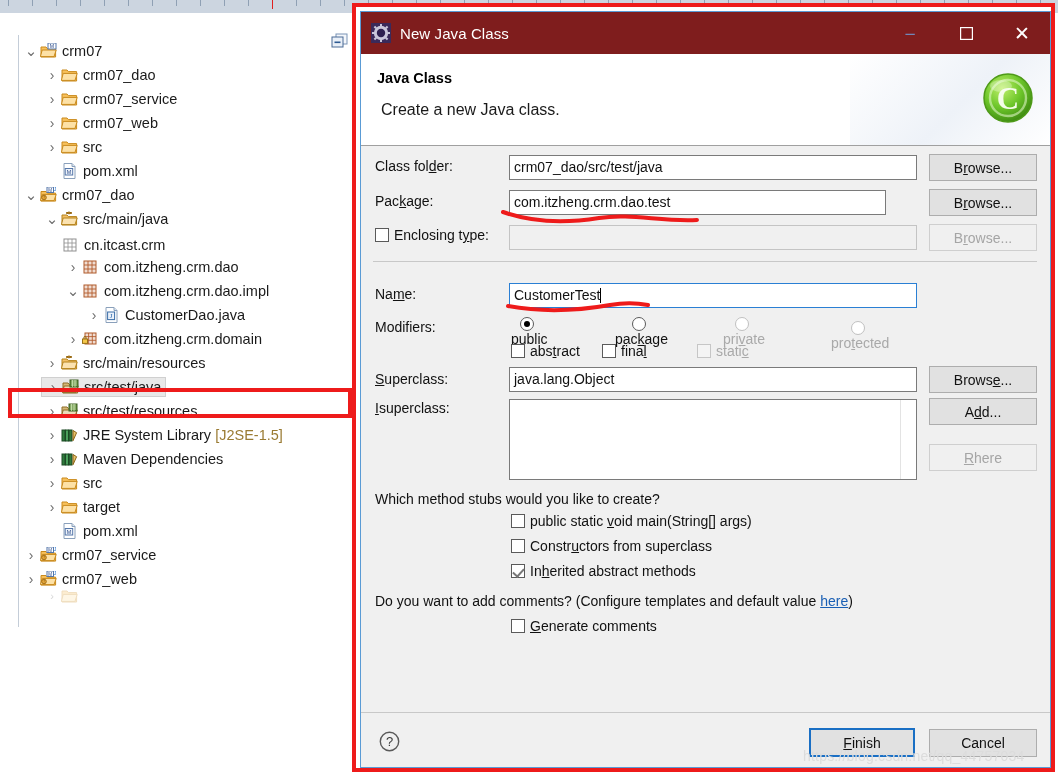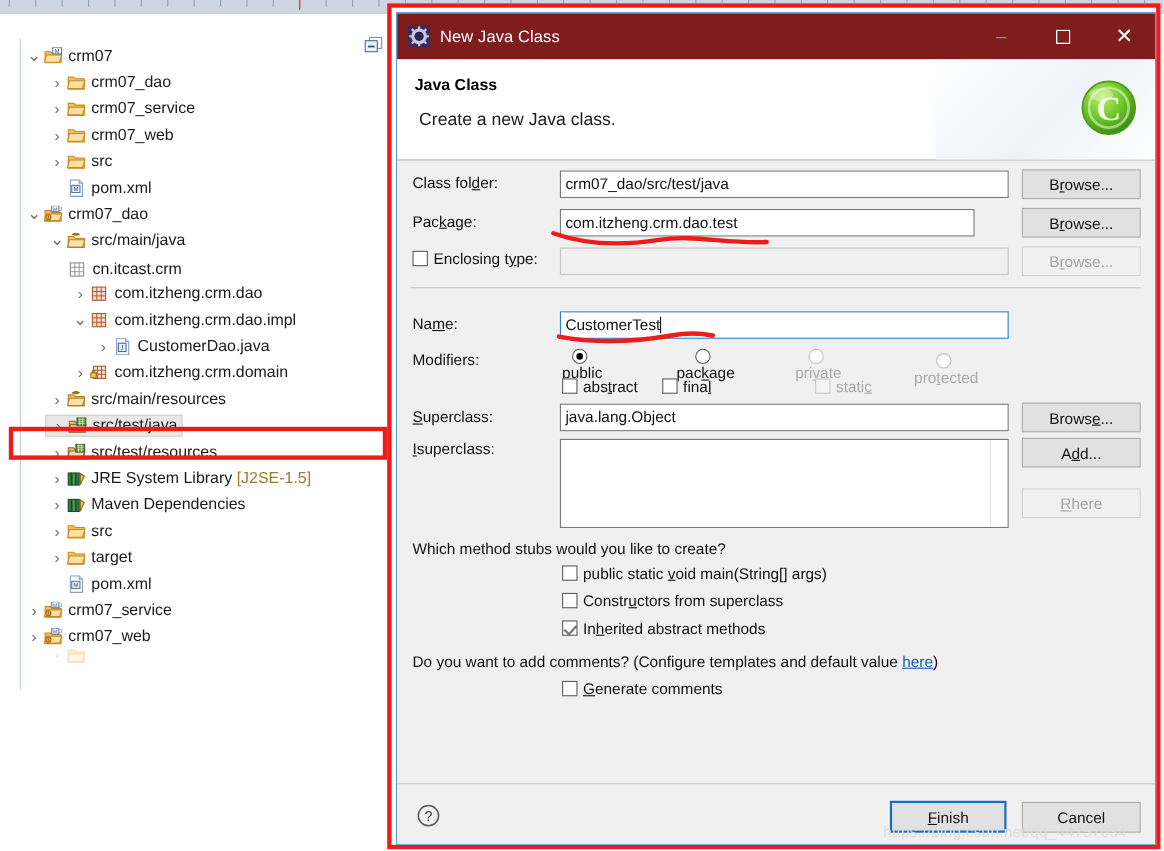--- a/index.html
+++ b/index.html
@@ -176,21 +176,21 @@
     width: 6px; height: 6px; border-radius: 50%; background: #000;
   }
   .radio.dis { color: #a9a9a9; }
   .radio.dis .dot { border-color: #c0c0c0; }
 
   .check { display: inline-flex; align-items: center; font-size: 14px; color: #111; }
   .check .bx {
     width: 14px; height: 14px; border: 1px solid #5a5a5a; background: #fff;
     margin-right: 5px; position: relative; flex: 0 0 14px;
   }
-  .check.dis { color: #a9a9a9; margin-left: 44px; }
+  .check.dis { color: #a9a9a9; }
   .check.dis .bx { border-color: #c6c6c6; background: #f4f4f4; }
   .check .bx.on::after {
     content: ""; position: absolute; left: 3px; top: 1px;
     width: 5px; height: 9px; border: solid #777; border-width: 0 2px 2px 0;
     transform: rotate(42deg);
   }
 
   .listbox {
     position: absolute;
     background: #ffffff; border: 1px solid #7a7a7a;

